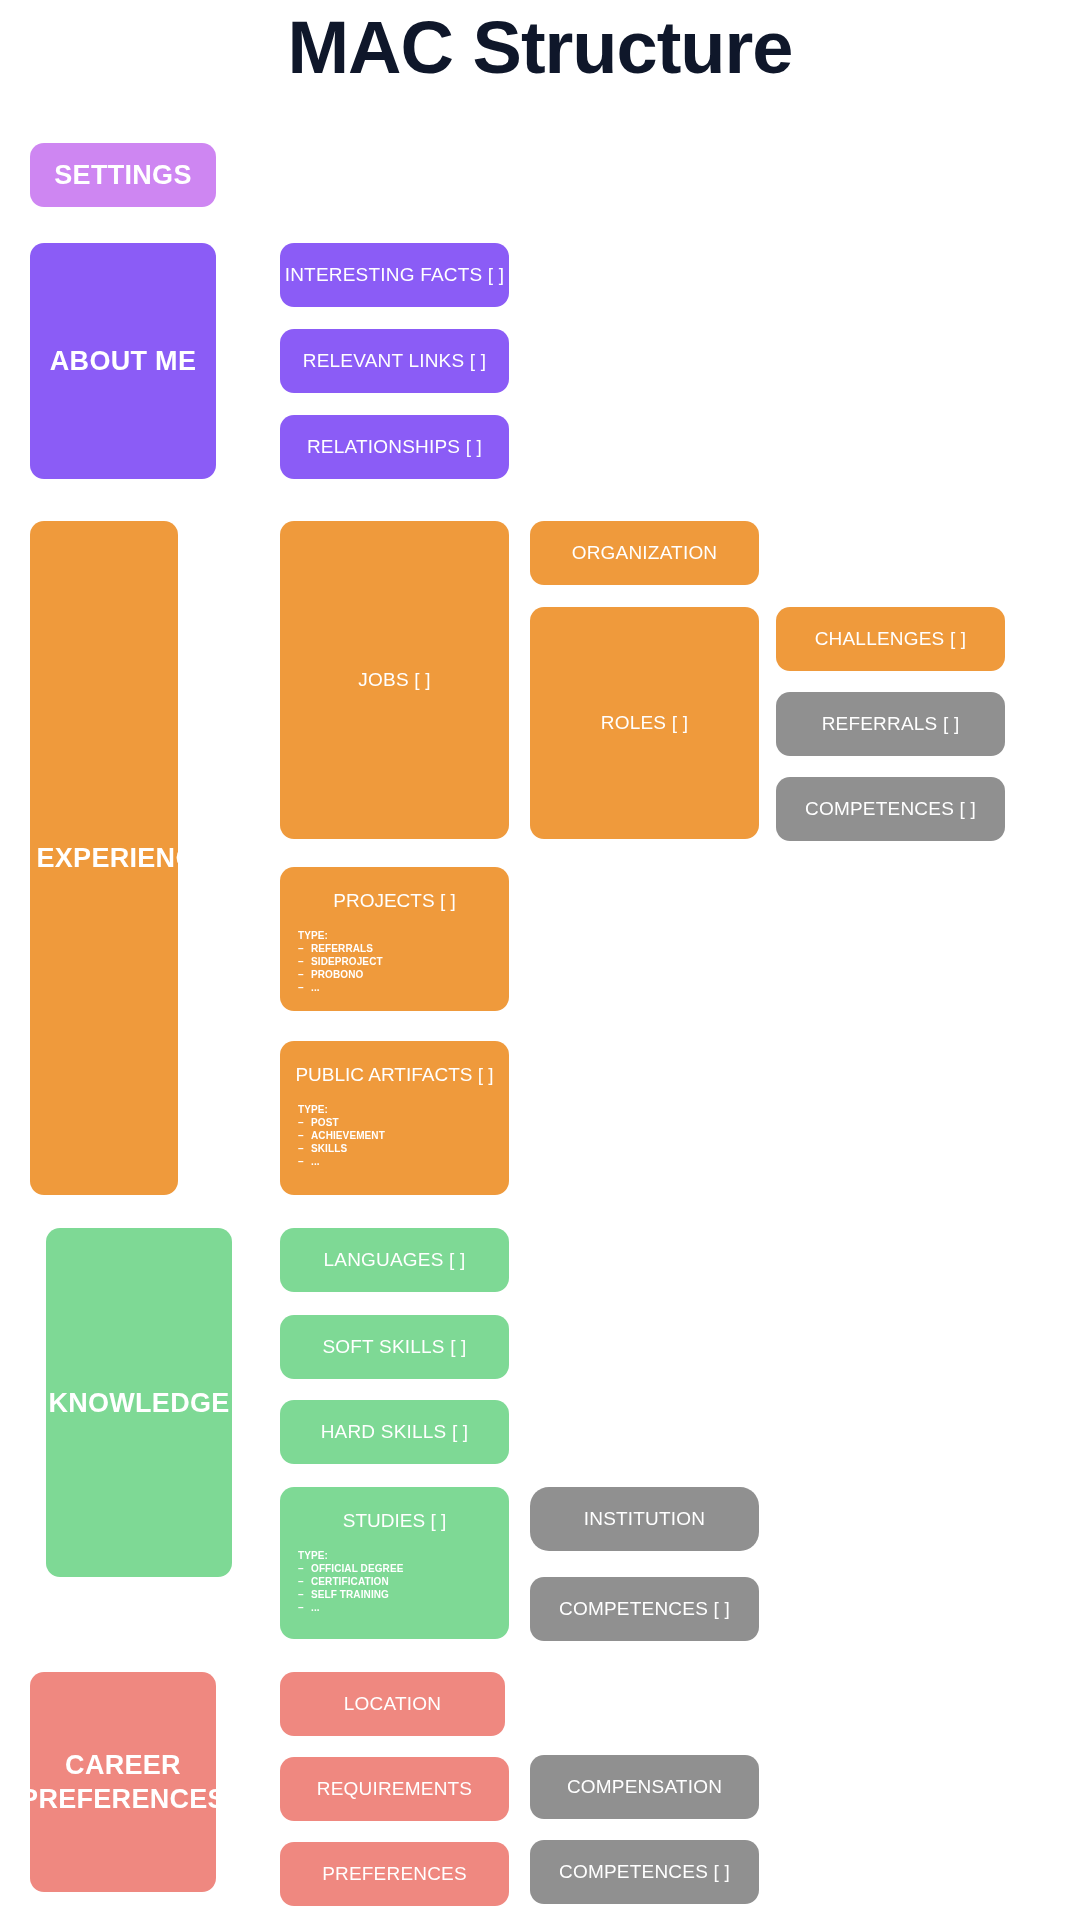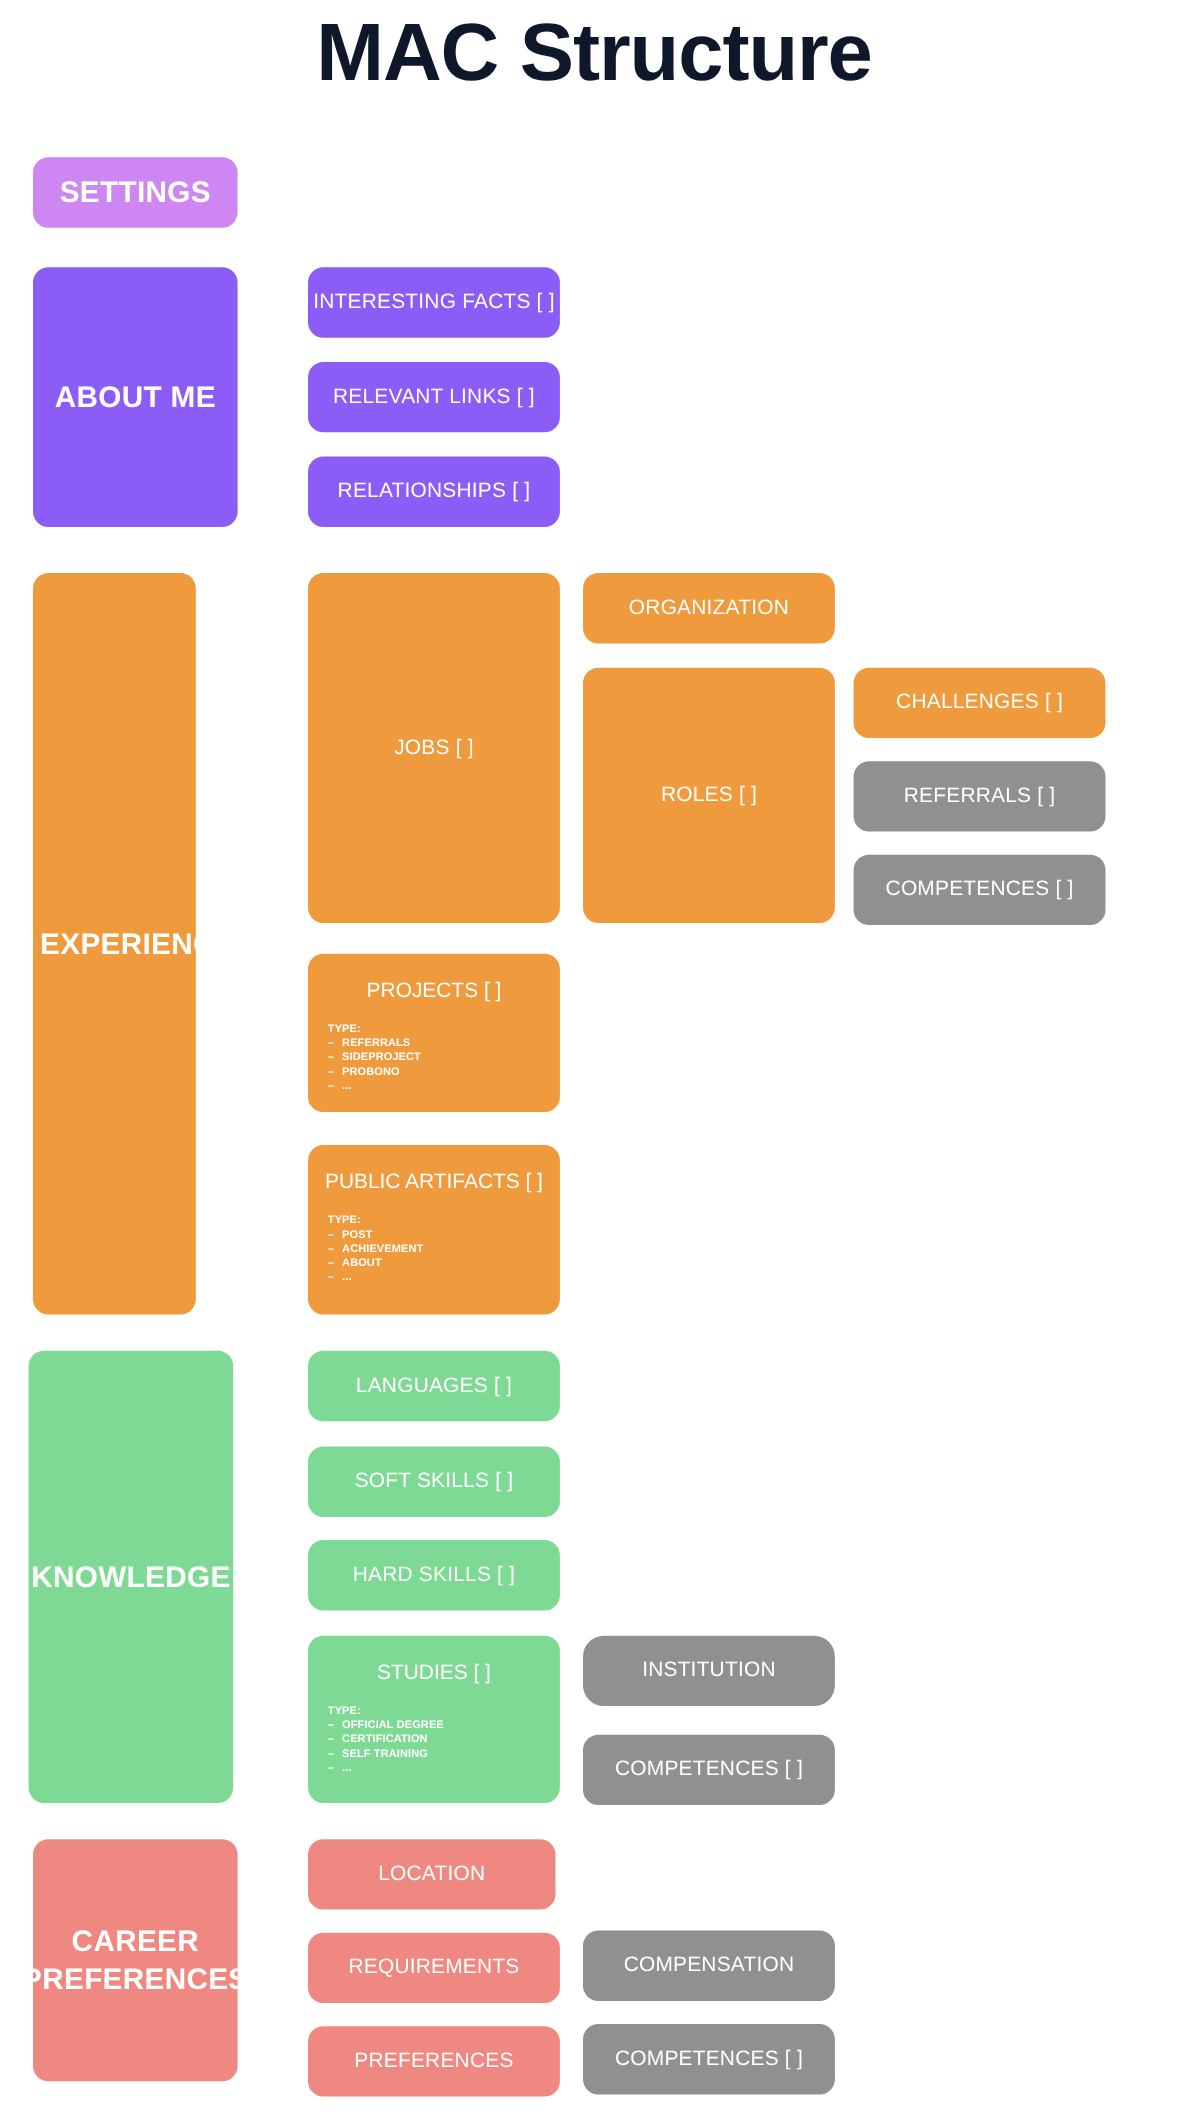--- a/index.html
+++ b/index.html
@@ -176,27 +176,27 @@
   </div>
 </div>
 
 <div class="node c-orange with-list" style="left:280px; top:1041px; width:229px; height:154px;">
   <div class="node-heading">PUBLIC ARTIFACTS [ ]</div>
   <div class="type-block">
     <span class="type-title">TYPE:</span>
     <ul>
       <li><span class="dash">–</span><span>POST</span></li>
       <li><span class="dash">–</span><span>ACHIEVEMENT</span></li>
-      <li><span class="dash">–</span><span>ABOUT</span></li>
+      <li><span class="dash">–</span><span>SKILLS</span></li>
       <li><span class="dash">–</span><span>...</span></li>
     </ul>
   </div>
 </div>
 
-<div class="node c-green lvl0-label" style="left:26px; top:1228px; width:186px; height:411px;">
+<div class="node c-green lvl0-label" style="left:46px; top:1228px; width:186px; height:349px;">
   <span>KNOWLEDGE</span>
 </div>
 
 <div class="node c-green lvl1-label" style="left:280px; top:1228px; width:229px; height:64px;">
   <span>LANGUAGES [ ]</span>
 </div>
 
 <div class="node c-green lvl1-label" style="left:280px; top:1315px; width:229px; height:64px;">
   <span>SOFT SKILLS [ ]</span>
 </div>

